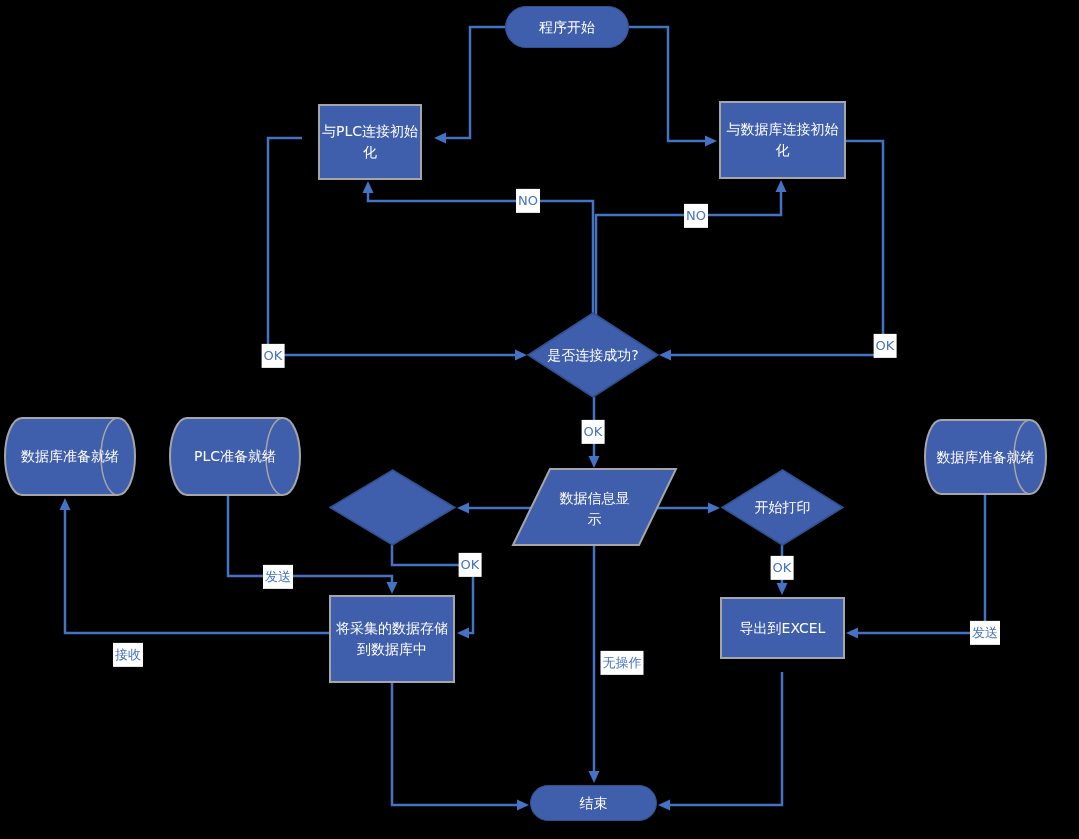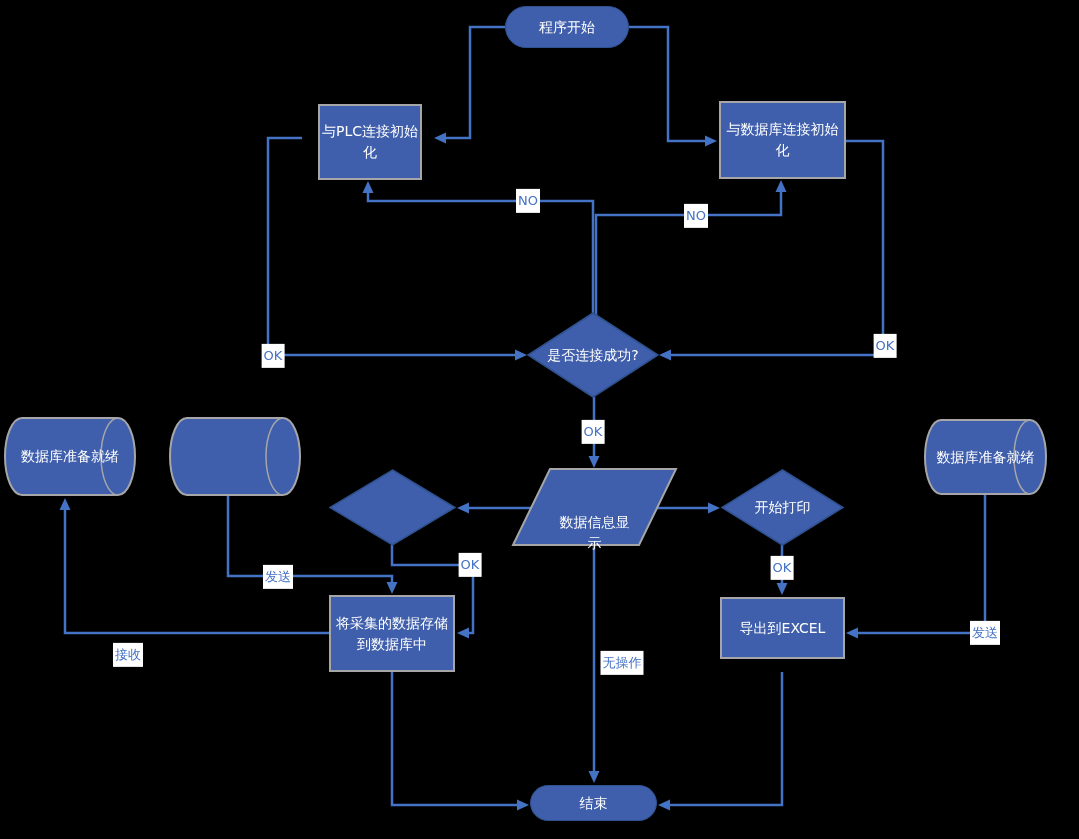--- a/index.html
+++ b/index.html
@@ -108,39 +108,42 @@
   </div>
 
   <div class="node ghost" style="left:528px;top:313px;width:130px;height:84px;">
     <span>是否连接成功?</span>
   </div>
 
   <div class="node rect" style="left:719px;top:101px;width:127px;height:78px;">
     <span class="inner">与数据库连接初始化</span>
   </div>
 
-  <div class="node ghost" style="left:513px;top:469px;width:163px;height:80px;margin-top:24px;">
+  <div class="node ghost" style="left:513px;top:469px;width:163px;height:80px;">
     <span class="inner-narrow">数据信息显示</span>
   </div>
 
 
   <div class="node ghost" style="left:722px;top:470px;width:121px;height:75px;">
     <span>开始打印</span>
   </div>
 
   <div class="node ghost" style="left:5px;top:418px;width:130px;height:77px;">
     <span>数据库准备就绪</span>
   </div>
 
+  <div class="node ghost" style="left:170px;top:418px;width:130px;height:77px;">
+    <span>PLC准备就绪</span>
+  </div>
 
   <div class="node ghost" style="left:925px;top:420px;width:121px;height:74px;">
     <span>数据库准备就绪</span>
   </div>
 
-  <div class="node rect" style="left:329px;top:595px;width:126px;height:77px;">
+  <div class="node rect" style="left:329px;top:595px;width:126px;height:88px;">
     <span class="inner">将采集的数据存储到数据库中</span>
   </div>
 
   <div class="node rect" style="left:720px;top:597px;width:125px;height:62px;">
     <span class="inner">导出到EXCEL</span>
   </div>
 
   <div class="node stadium" style="left:530px;top:785px;width:127px;height:36px;">
     <span>结束</span>
   </div>

